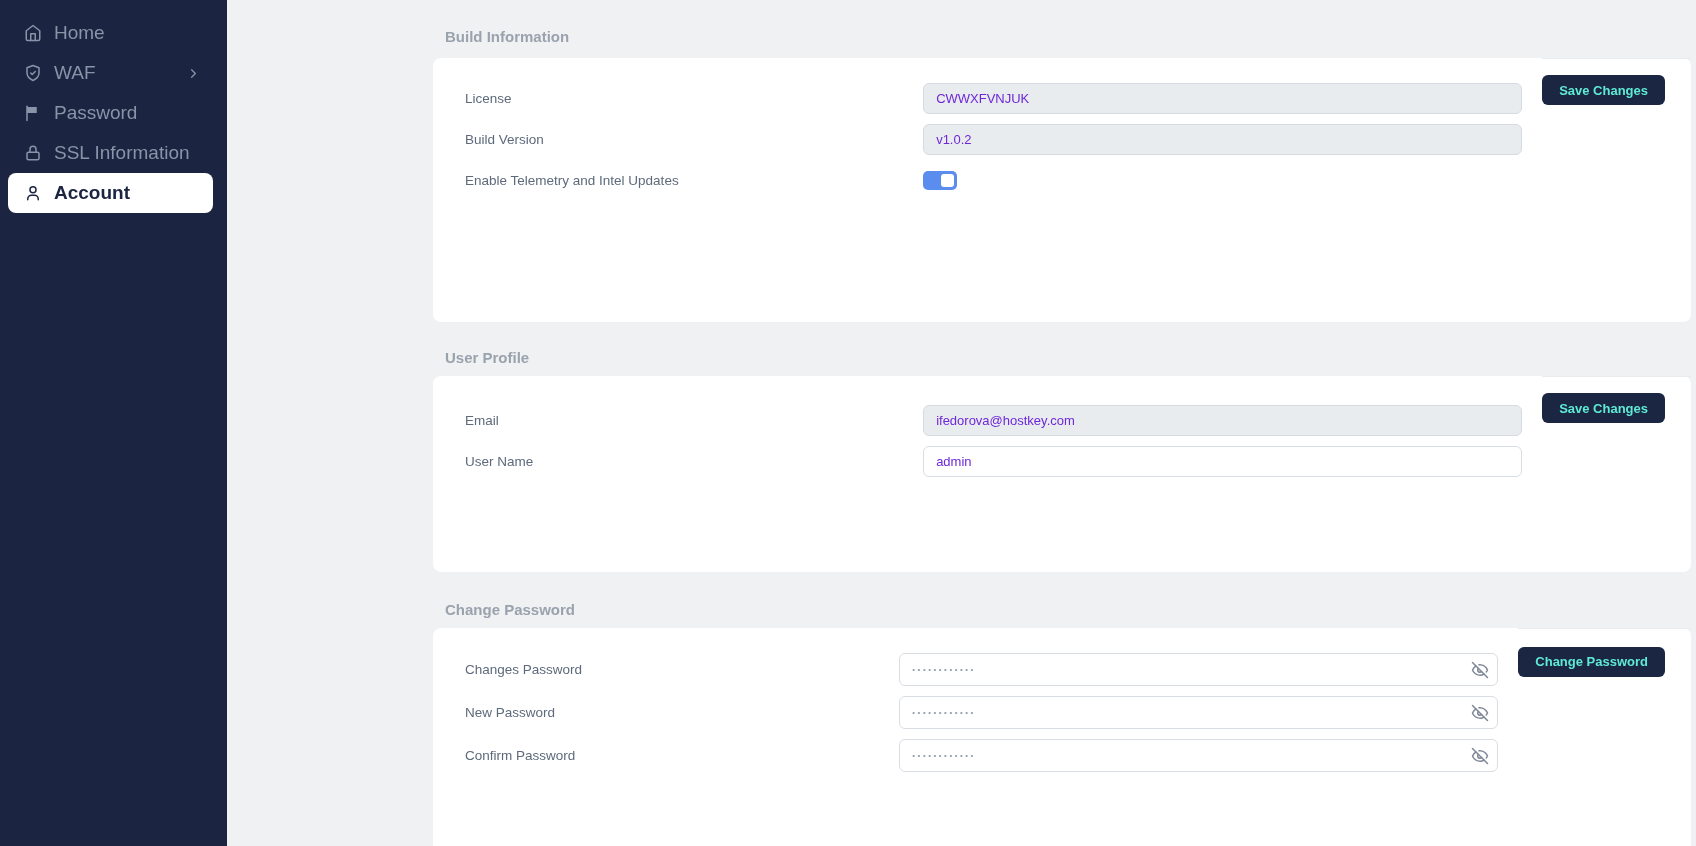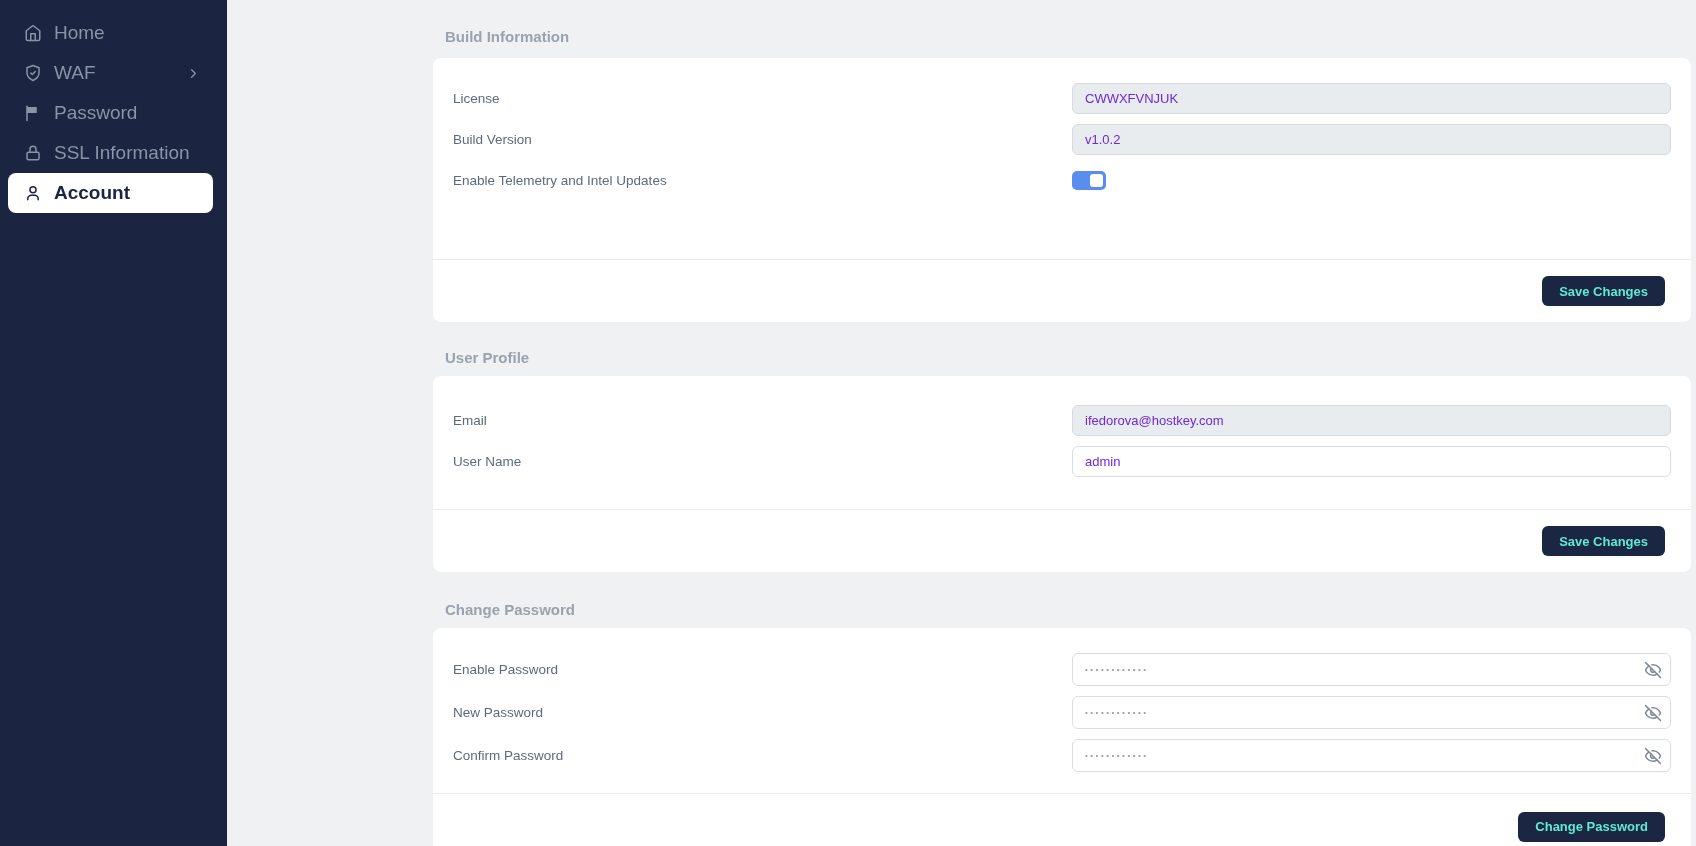--- a/index.html
+++ b/index.html
@@ -34,21 +34,21 @@
   .section-title {
     height:20px; line-height:20px;
     font-size:15px; font-weight:bold; color:#9aa2ae;
     padding-left:12px;
   }
   .t1 { margin-top:11px; }
   .t2 { margin-top:26px; }
   .t3 { margin-top:28px; }
   .card {
     background:#ffffff; border-radius:8px;
-    box-sizing:border-box; display:flex; flex-direction:column;
+    box-sizing:border-box; display:flex; flex-direction:row;padding-left:12px;
   }
   .c1 { margin-top:11px; height:264px; }
   .c2 { margin-top:8px;  height:196px; }
   .c3 { margin-top:8px;  height:231px; }
   .card-body { flex:1; padding:20px 20px 0 20px; }
   .c2 .card-body { padding-top:24px; }
   .card-footer {
     border-top:1px solid #e9ecef; height:63px; flex:none;
     display:flex; align-items:center; justify-content:flex-end;
     padding-right:26px; box-sizing:border-box;
@@ -195,21 +195,21 @@
     <div class="card-footer">
       <button class="btn-primary">Save Changes</button>
     </div>
   </section>
 
   <div class="section-title t3">Change Password</div>
   <section class="card c3">
     <div class="card-body">
 
       <div class="form-row">
-        <span class="form-label">Enable Password</span>
+        <span class="form-label">Changes Password</span>
         <div class="pw-wrap">
           <input class="pw-input" type="text" value="••••••••••••" style="">
           <button class="eye-btn">
             <span>
               <svg width="18" height="18" viewBox="0 0 24 24" fill="none" stroke="currentColor" stroke-width="2" stroke-linecap="round" stroke-linejoin="round">
                   <path d="M9.88 9.88a3 3 0 1 0 4.24 4.24"></path>
                   <path d="M10.73 5.08A10.43 10.43 0 0 1 12 5c7 0 10 7 10 7a13.16 13.16 0 0 1-1.67 2.68"></path>
                   <path d="M6.61 6.61A13.526 13.526 0 0 0 2 12s3 7 10 7a9.74 9.74 0 0 0 5.39-1.61"></path>
                   <line x1="2" x2="22" y1="2" y2="22"></line>
                 </svg>

